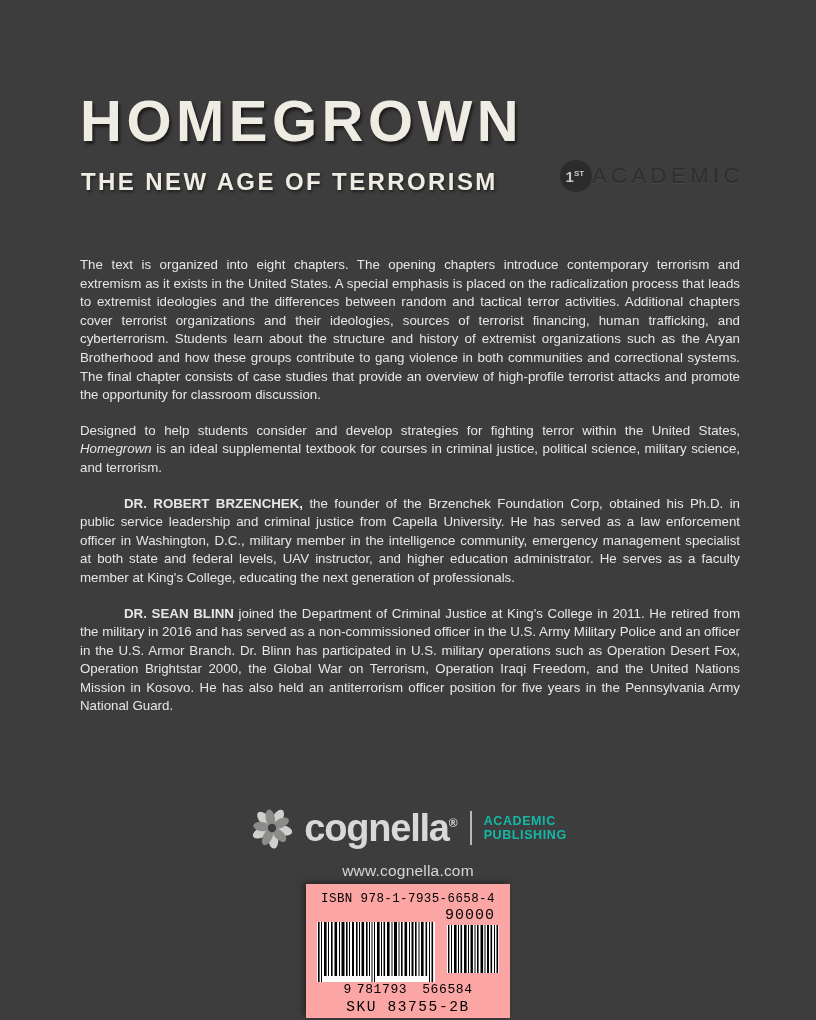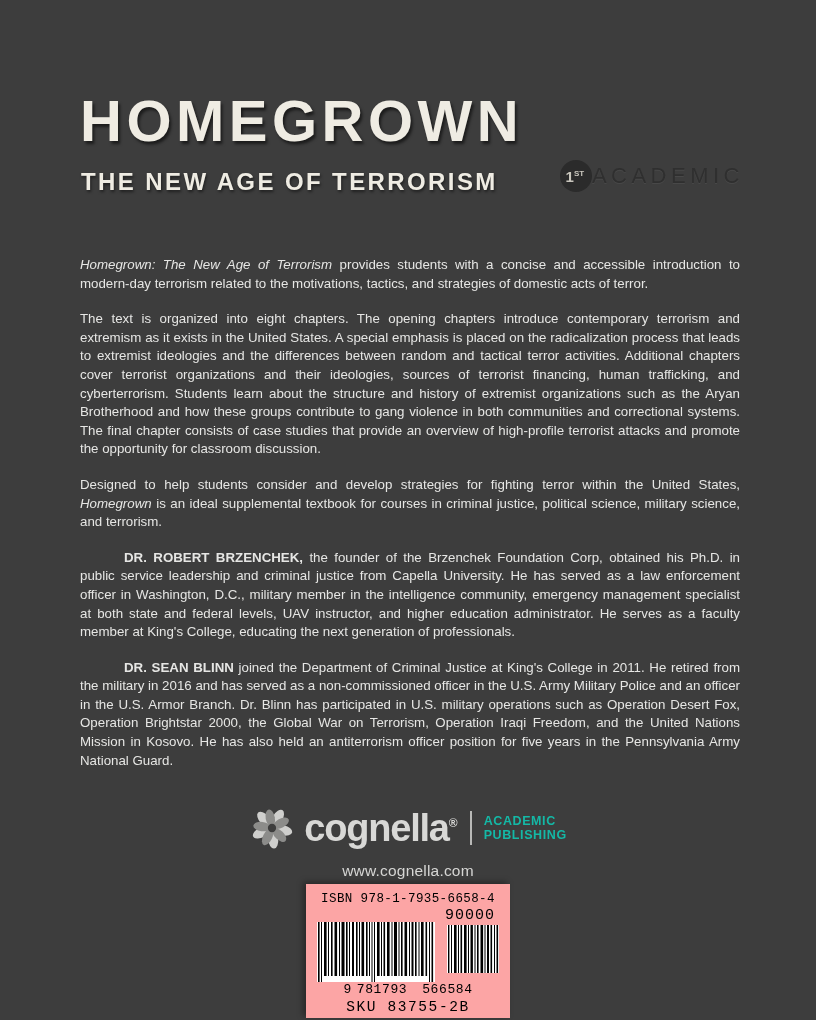--- a/index.html
+++ b/index.html
@@ -225,21 +225,20 @@
   </div>
 
   <div class="edition-badge">
     <span class="edition-circle">
       <span class="ord"><span>1</span><sup>ST</sup></span>
     </span>
     <span class="edition-word">ACADEMIC</span>
   </div>
 
   <div class="body-copy">
-    <p><em>Homegrown: The New Age of Terrorism</em><span> provides students with a concise and accessible introduction to modern-day terrorism related to the motivations, tactics, and strategies of domestic acts of terror.</span></p>
 
     <p>The text is organized into eight chapters. The opening chapters introduce contemporary terrorism and extremism as it exists in the United States. A special emphasis is placed on the radicalization process that leads to extremist ideologies and the differences between random and tactical terror activities. Additional chapters cover terrorist organizations and their ideologies, sources of terrorist financing, human trafficking, and cyberterrorism. Students learn about the structure and history of extremist organizations such as the Aryan Brotherhood and how these groups contribute to gang violence in both communities and correctional systems. The final chapter consists of case studies that provide an overview of high-profile terrorist attacks and promote the opportunity for classroom discussion.</p>
 
     <p><span>Designed to help students consider and develop strategies for fighting terror within the United States, </span><em>Homegrown</em><span> is an ideal supplemental textbook for courses in criminal justice, political science, military science, and terrorism.</span></p>
 
     <p class="gap-before"><span class="bold-name">DR. ROBERT BRZENCHEK,</span><span> the founder of the Brzenchek Foundation Corp, obtained his Ph.D. in public service leadership and criminal justice from Capella University. He has served as a law enforcement officer in Washington, D.C., military member in the intelligence community, emergency management specialist at both state and federal levels, UAV instructor, and higher education administrator. He serves as a faculty member at King's College, educating the next generation of professionals.</span></p>
 
     <p><span class="bold-name">DR. SEAN BLINN</span><span> joined the Department of Criminal Justice at King's College in 2011. He retired from the military in 2016 and has served as a non-commissioned officer in the U.S. Army Military Police and an officer in the U.S. Armor Branch. Dr. Blinn has participated in U.S. military operations such as Operation Desert Fox, Operation Brightstar 2000, the Global War on Terrorism, Operation Iraqi Freedom, and the United Nations Mission in Kosovo. He has also held an antiterrorism officer position for five years in the Pennsylvania Army National Guard.</span></p>
   </div>
 

